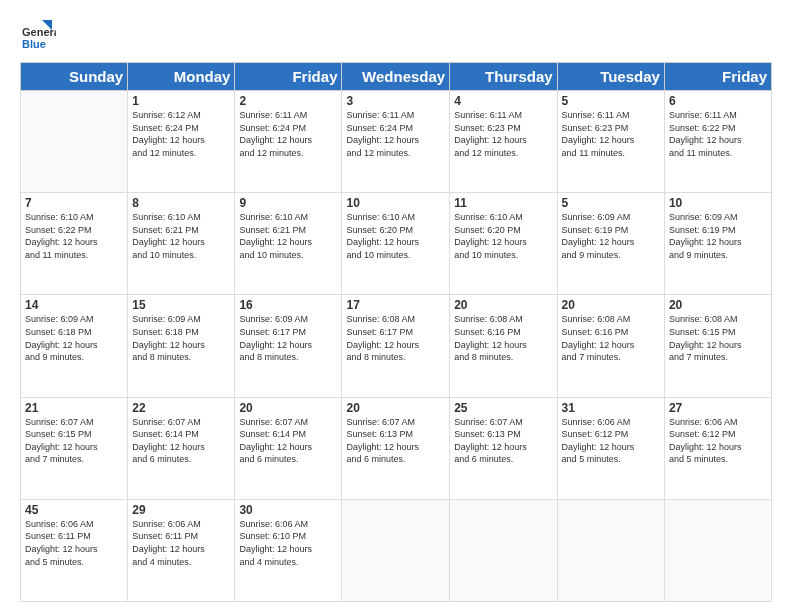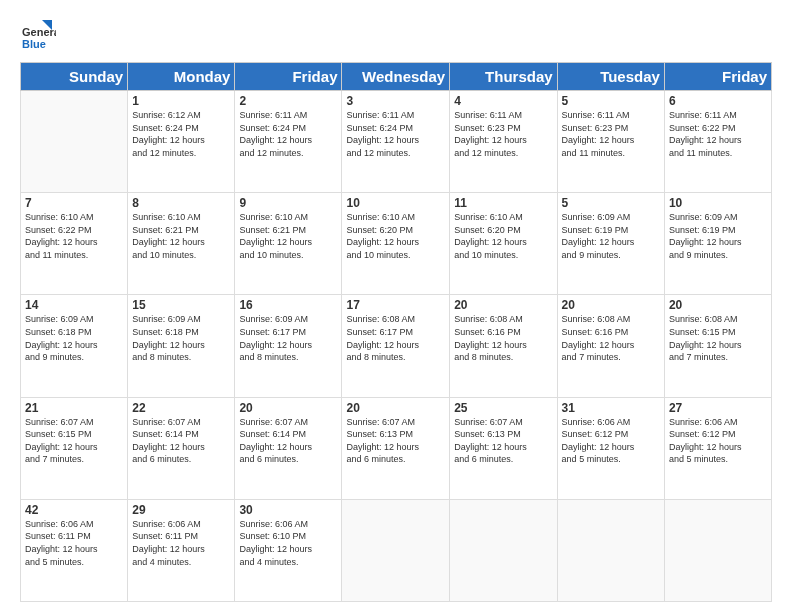--- a/index.html
+++ b/index.html
@@ -305,21 +305,21 @@
           <td>
             <span class="day-num">27</span>
             <div class="cell-text" style="white-space: pre-line;">Sunrise: 6:06 AM
 Sunset: 6:12 PM
 Daylight: 12 hours
 and 5 minutes.</div>
           </td>
         </tr>
         <tr>
           <td>
-            <span class="day-num">42</span>
+            <span class="day-num">45</span>
             <div class="cell-text" style="white-space: pre-line;">Sunrise: 6:06 AM
 Sunset: 6:11 PM
 Daylight: 12 hours
 and 5 minutes.</div>
           </td>
           <td>
             <span class="day-num">29</span>
             <div class="cell-text" style="white-space: pre-line;">Sunrise: 6:06 AM
 Sunset: 6:11 PM
 Daylight: 12 hours

